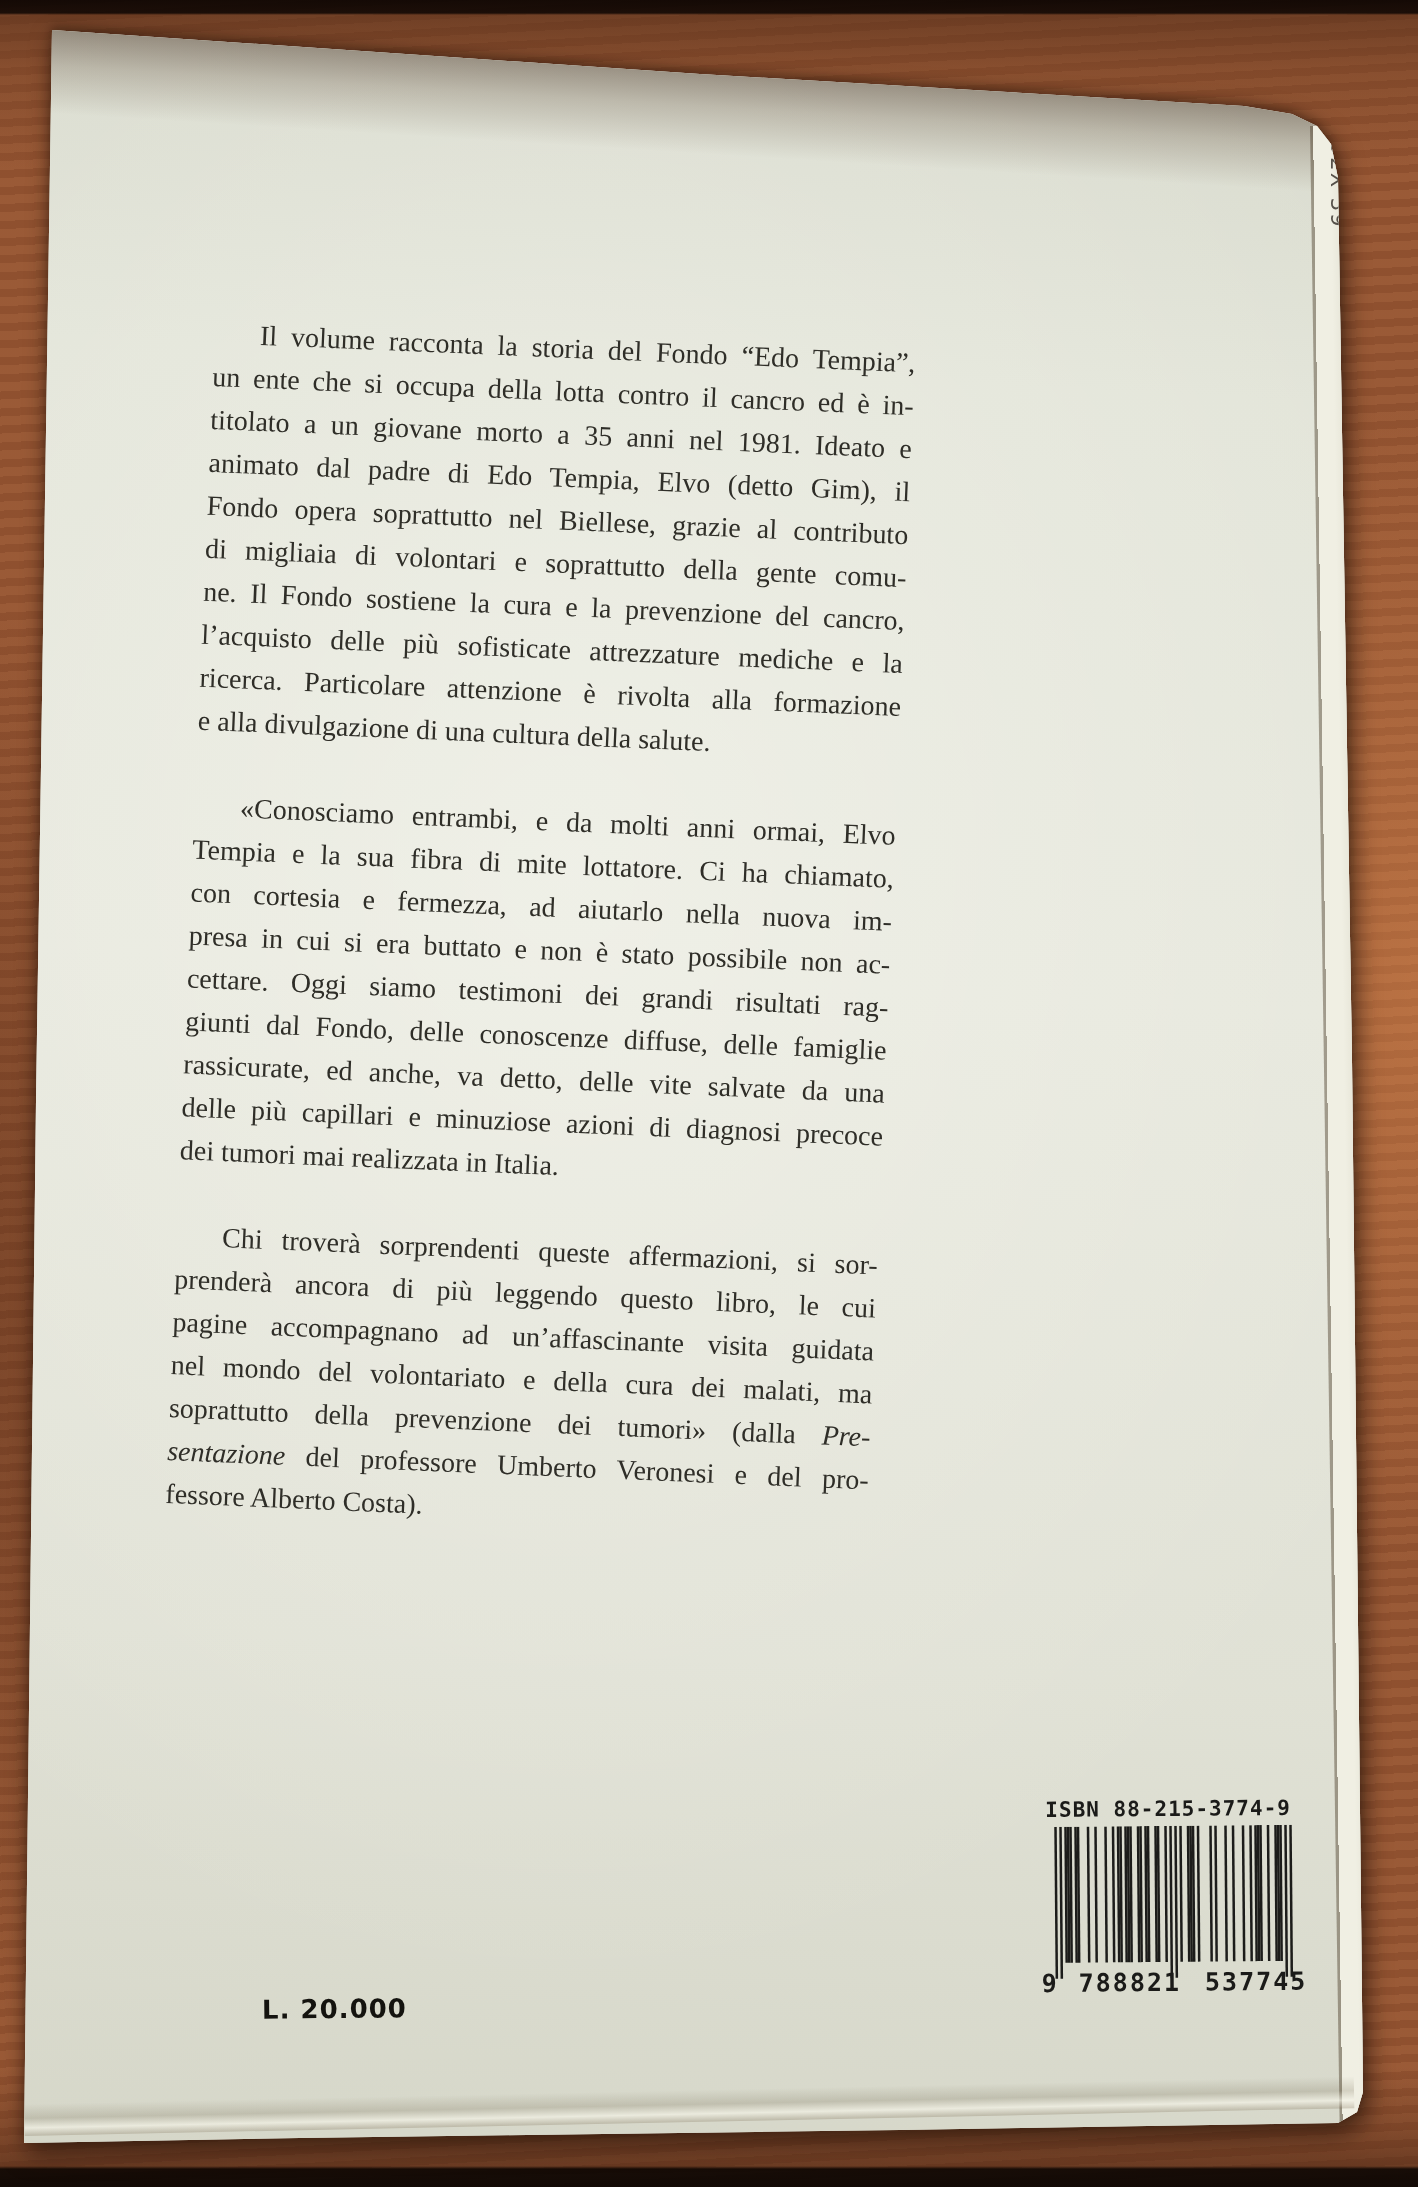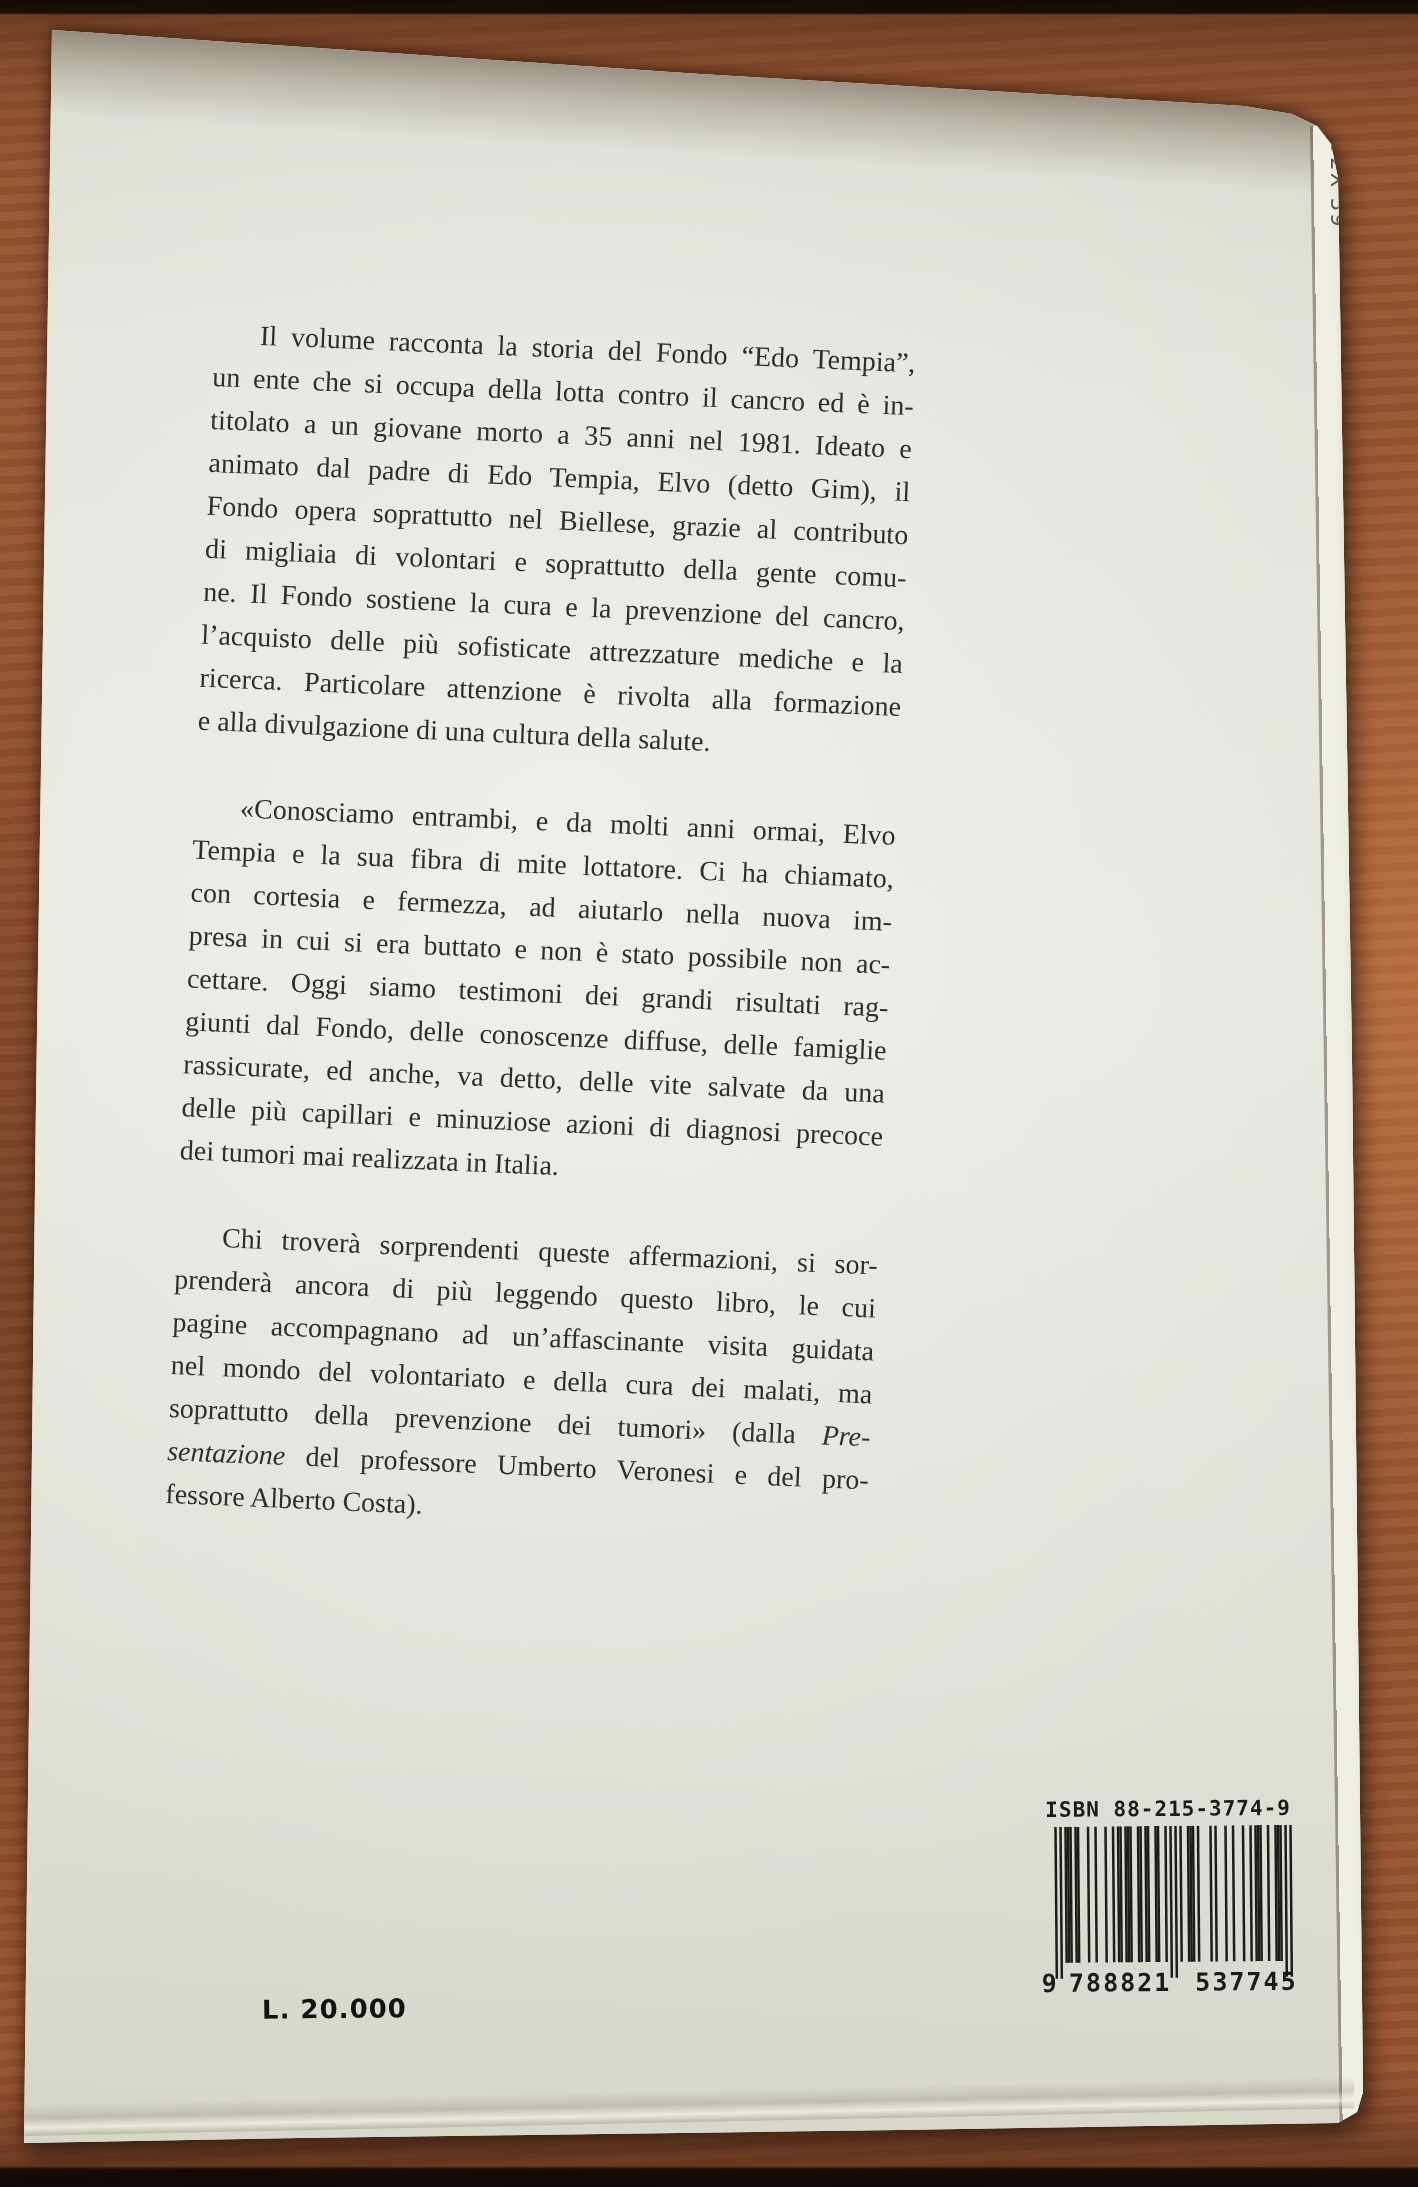--- a/index.html
+++ b/index.html
@@ -61,21 +61,21 @@
   }
   .isbn{
     font-family:"DejaVu Sans Mono",monospace;font-size:21px;font-weight:700;
     letter-spacing:1px;text-align:center;white-space:nowrap;
   }
   .bars{display:block;margin-top:5px;}
   .bdigits{
     display:flex;font-family:"DejaVu Sans Mono",monospace;font-size:25px;font-weight:700;margin-top:-14px;
   }
   .bdigits span:nth-child(1){width:18px;}
-  .bdigits span:nth-child(2){margin-left:12px;letter-spacing:2px;}
+  .bdigits span:nth-child(2){margin-left:22px;letter-spacing:2px;}
   .bdigits span:nth-child(3){margin-left:24px;letter-spacing:2px;}
   .price{
     position:absolute;left:262px;top:1994px;
     transform:rotate(-0.6deg);
     font-family:"DejaVu Sans",sans-serif;font-weight:700;font-size:26px;letter-spacing:1px;color:#14130f;
   }
 </style>
 </head>
 <body>
 

